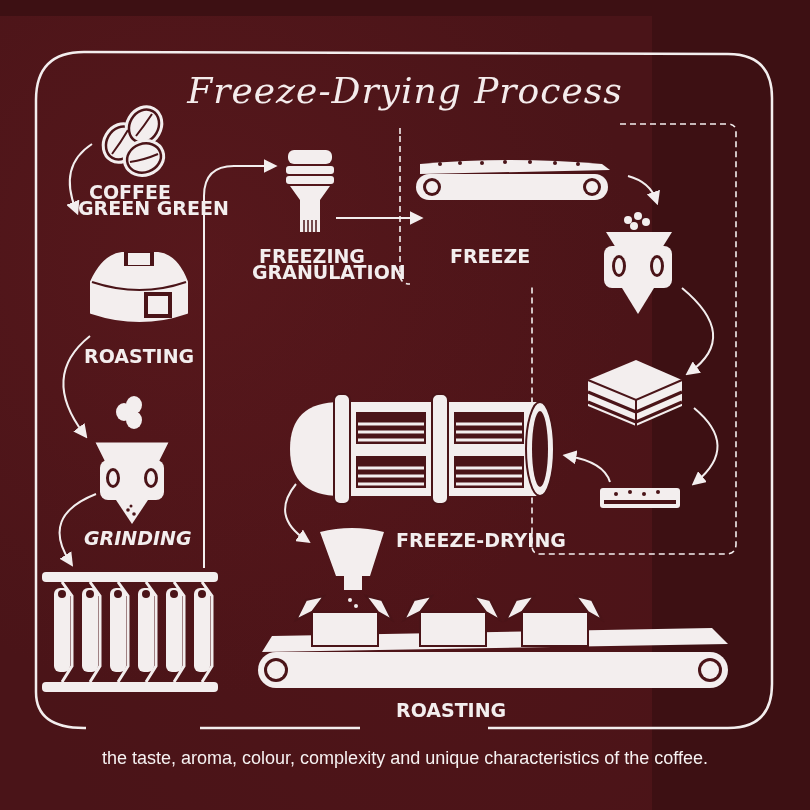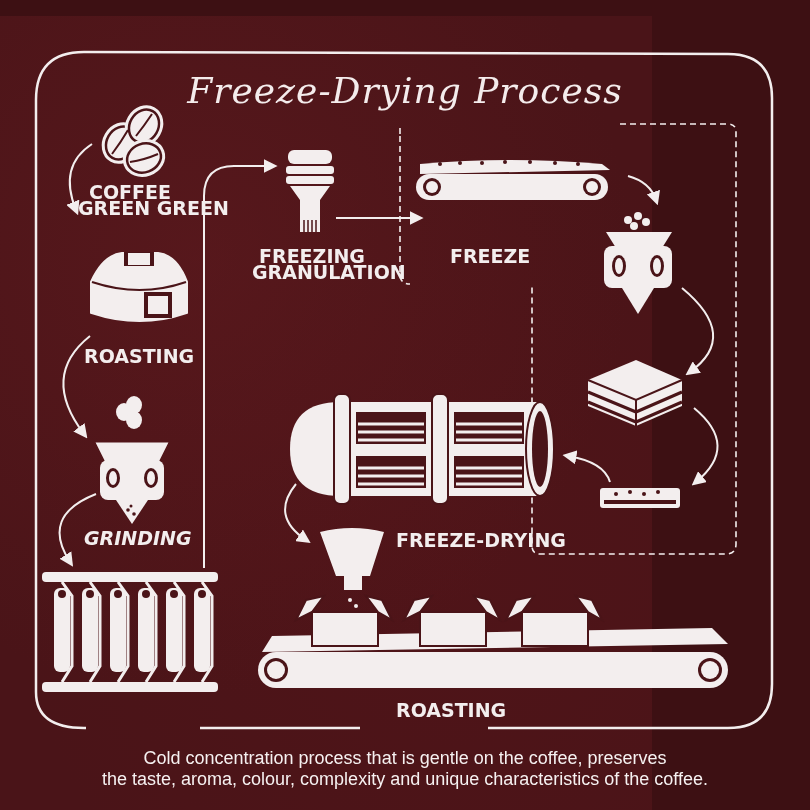--- a/index.html
+++ b/index.html
@@ -282,16 +282,15 @@
     <div>FREEZE</div>
   </div>
   <div class="lbl" style="left:396px; top:516px; width:130px;">
     <div>FREEZE-DRYING</div>
   </div>
   <div class="lbl" style="left:396px; top:686px; width:100px;">
     <div>ROASTING</div>
   </div>
 
   <div class="caption">
-    <div>Cold concentration process that is gentle on the coffee, preserves</div>
     <div>the taste, aroma, colour, complexity and unique characteristics of the coffee.</div>
   </div>
 </div>
 
 </body></html>

